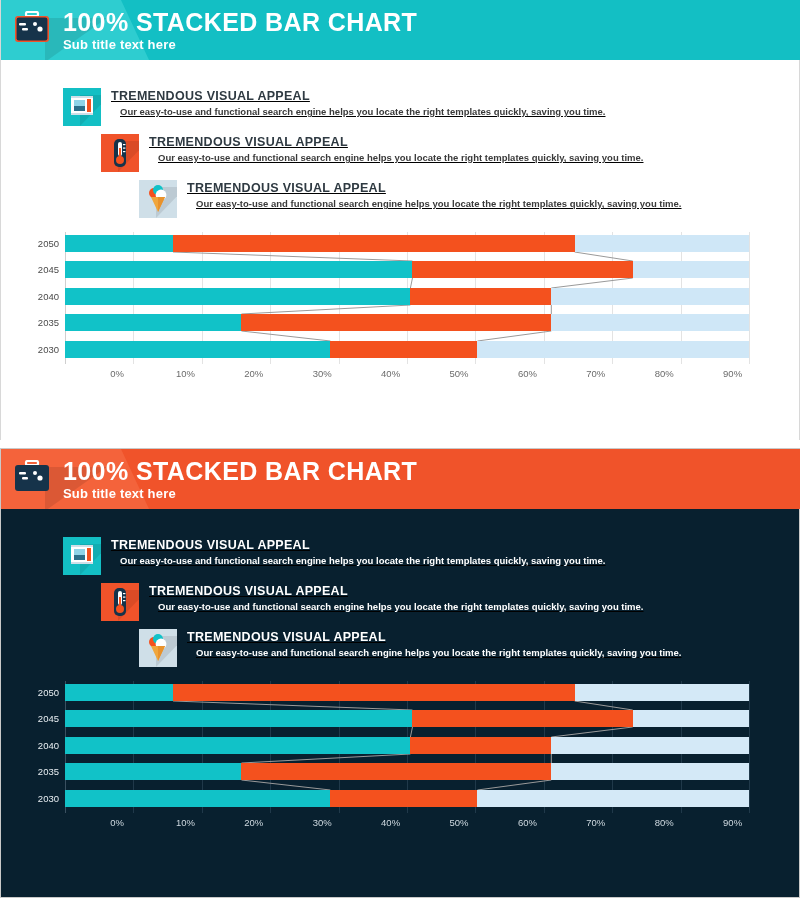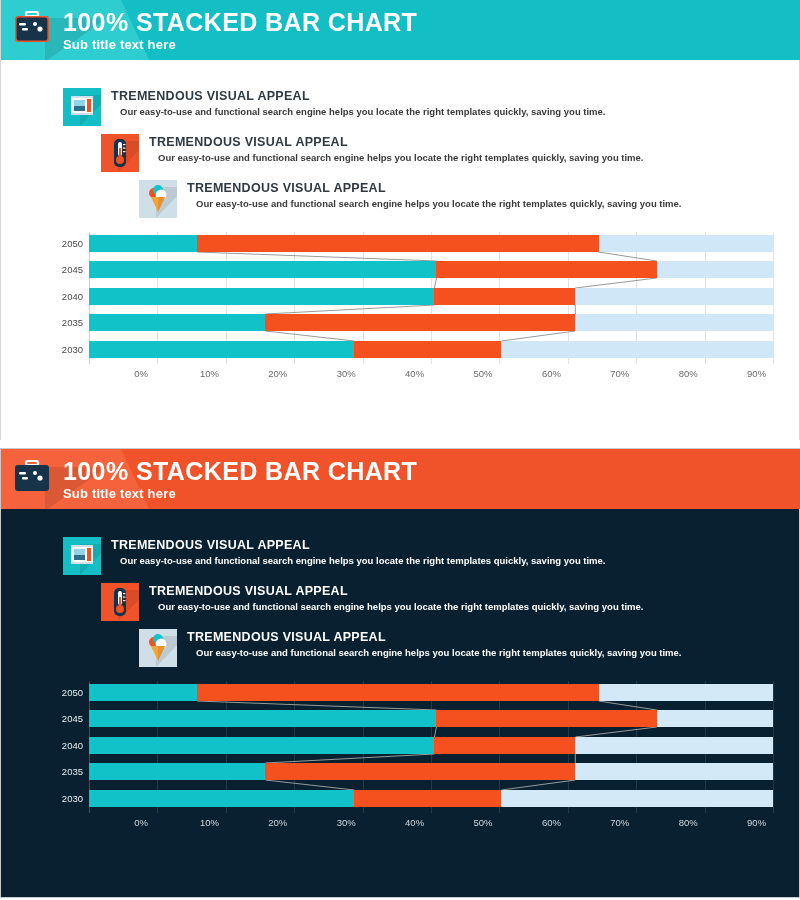--- a/index.html
+++ b/index.html
@@ -47,21 +47,21 @@
   .hdr-text { position: relative; z-index: 4; margin-left: 62px; }
   .hdr-title {
     color: #ffffff; font-size: 25px; font-weight: bold; letter-spacing: 0.4px;
     line-height: 28px;
   }
   .hdr-sub {
     color: #ffffff; font-size: 13px; font-weight: bold; line-height: 17px; letter-spacing: 0.2px;
   }
 
   
-  .features { padding: 28px 8px 0 0; }
+  .features { padding: 28px 8px 0 0; text-decoration: underline; }
   .feat { display: flex; align-items: flex-start; margin-bottom: 8px; }
   .feat-0 { padding-left: 62px; }
   .feat-1 { padding-left: 100px; }
   .feat-2 { padding-left: 138px; }
 
   .feat-icon {
     width: 38px; height: 38px; position: relative; flex: 0 0 38px; overflow: hidden;
   }
   .feat-icon.bg-teal { background: #13bfc4; }
   .feat-icon.bg-orange { background: #f0532a; }
@@ -78,21 +78,21 @@
     font-size: 12.5px; font-weight: bold; letter-spacing: 0.3px;
     color: #2f3a42; line-height: 15px;
   }
   .feat-desc {
     font-size: 9.5px; font-weight: bold; color: #3a3a3a; line-height: 13px;
     padding-left: 9px; padding-top: 1px; white-space: nowrap;
   }
   .panel-dark .feat-title, .panel-dark .feat-desc { color: #ffffff; }
 
   
-  .chart-wrap { position: relative; margin-top: 14px; padding-left: 52px; }
+  .chart-wrap { position: relative; margin-top: 14px; padding-left: 28px; }
   .chart {
     position: relative; width: 684px; height: 132px; margin-left: 36px;
   }
   .grid { position: absolute; inset: 0; }
   .gl { position: absolute; top: 0; bottom: 0; width: 1px; background: #e3e3e3; }
   .panel-dark .gl { background: #20394a; }
   .axis-left { position: absolute; left: 0; top: 0; bottom: 0; width: 1px; background: #cfcfcf; }
   .panel-dark .axis-left { background: #3a5060; }
 
   .rows { position: absolute; inset: 0; }

